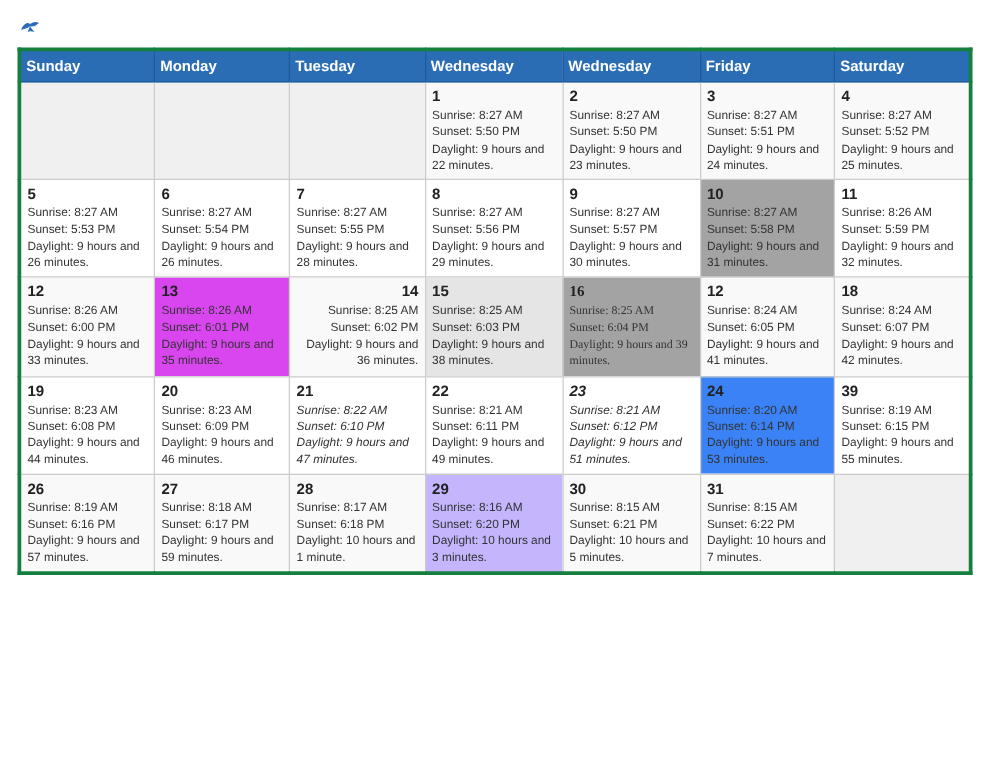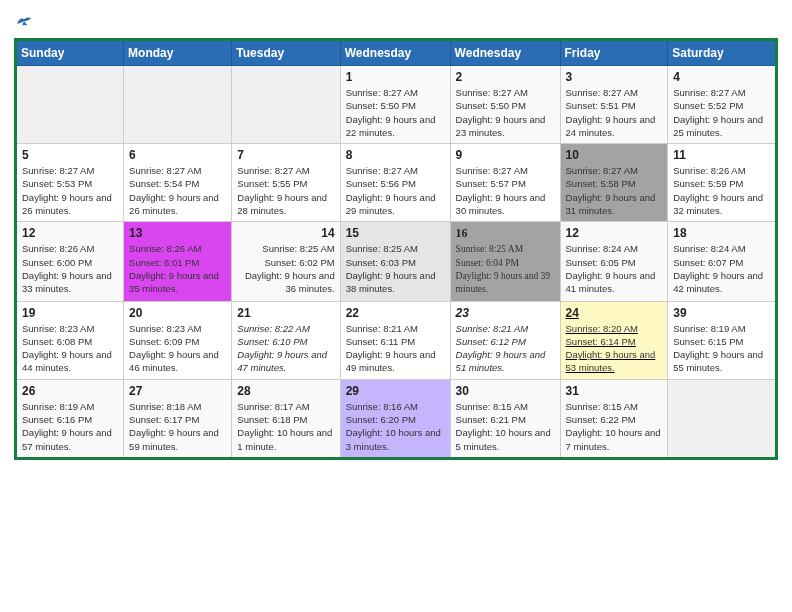--- a/index.html
+++ b/index.html
@@ -276,21 +276,21 @@
             <div class="day-info" style="white-space: pre-line;">Sunrise: 8:21 AM
 Sunset: 6:11 PM
 Daylight: 9 hours and 49 minutes.</div>
           </td>
           <td style="background: rgb(255, 255, 255); font-style: italic;">
             <div class="day-num">23</div>
             <div class="day-info" style="white-space: pre-line;">Sunrise: 8:21 AM
 Sunset: 6:12 PM
 Daylight: 9 hours and 51 minutes.</div>
           </td>
-          <td style="background: #fef9c3; text-decoration: underline;">
+          <td style="background: #3b82f6;">
             <div class="day-num">24</div>
             <div class="day-info" style="white-space: pre-line;">Sunrise: 8:20 AM
 Sunset: 6:14 PM
 Daylight: 9 hours and 53 minutes.</div>
           </td>
           <td style="background: rgb(255, 255, 255);">
             <div class="day-num">39</div>
             <div class="day-info" style="white-space: pre-line;">Sunrise: 8:19 AM
 Sunset: 6:15 PM
 Daylight: 9 hours and 55 minutes.</div>

